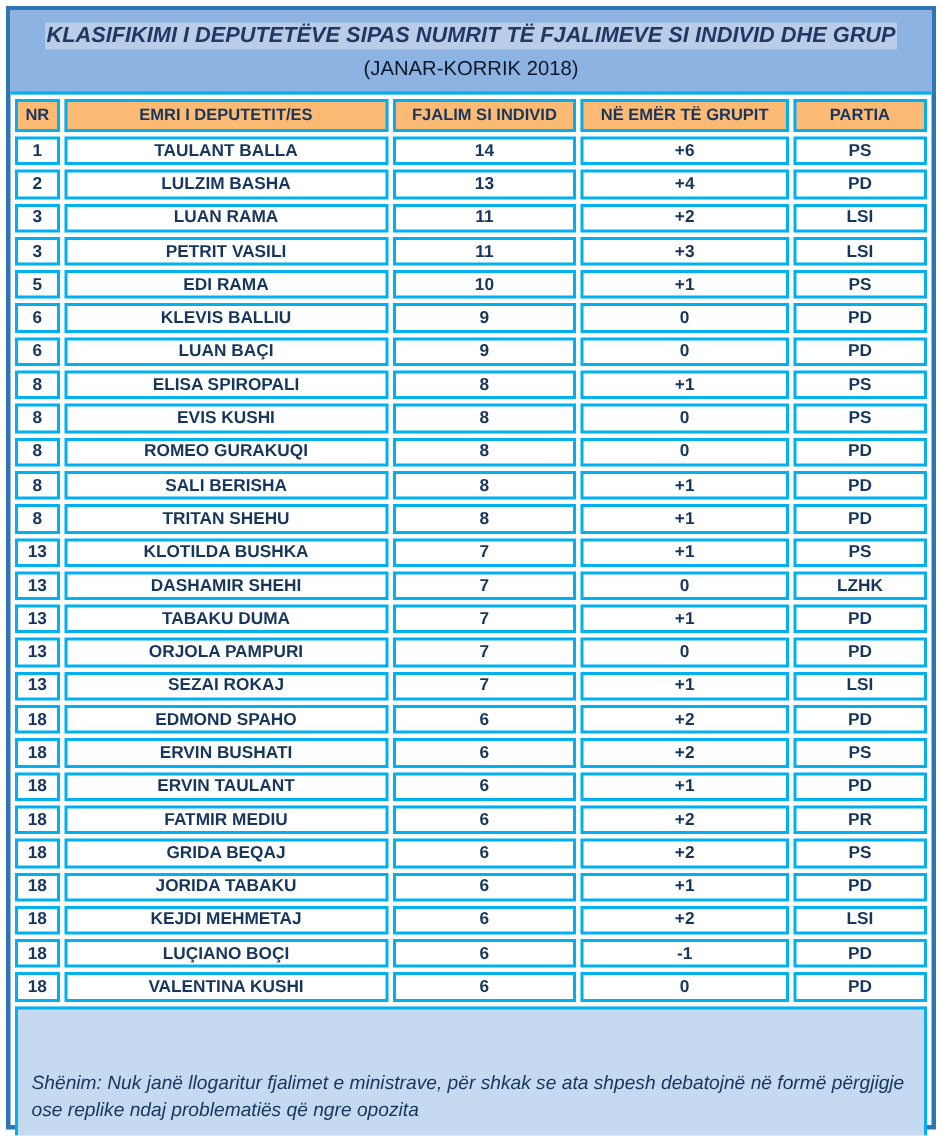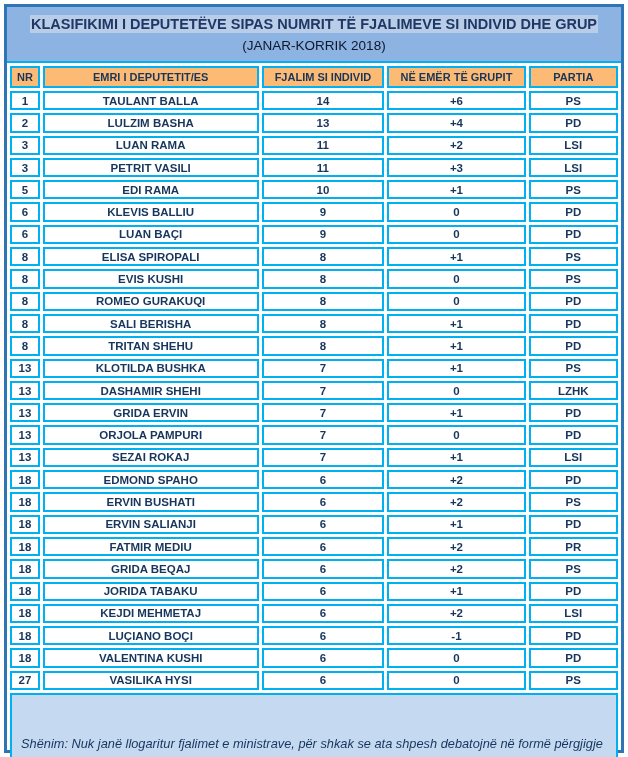--- a/index.html
+++ b/index.html
@@ -36,20 +36,21 @@
   }
   .title-line {
     font-size: 14.5px;
     font-weight: bold;
     color: #1f3864;
     line-height: 20px;
   }
   .title-highlight {
     background: #b9cde8;
     padding: 1px 1px;
+    font-style: italic;
   }
   .subtitle-line {
     font-size: 13.5px;
     color: #0f172a;
     line-height: 19px;
     margin-top: 2px;
   }
   table.deputies {
     width: 100%;
     border-collapse: separate;
@@ -216,21 +217,21 @@
   </tr>
           <tr>
     <td>13</td>
     <td>DASHAMIR SHEHI</td>
     <td>7</td>
     <td>0</td>
     <td>LZHK</td>
   </tr>
           <tr>
     <td>13</td>
-    <td>GRIDA ERVIN</td>
+    <td>TABAKU DUMA</td>
     <td>7</td>
     <td>+1</td>
     <td>PD</td>
   </tr>
           <tr>
     <td>13</td>
     <td>ORJOLA PAMPURI</td>
     <td>7</td>
     <td>0</td>
     <td>PD</td>
@@ -251,21 +252,21 @@
   </tr>
           <tr>
     <td>18</td>
     <td>ERVIN BUSHATI</td>
     <td>6</td>
     <td>+2</td>
     <td>PS</td>
   </tr>
           <tr>
     <td>18</td>
-    <td>ERVIN SALIANJI</td>
+    <td>ERVIN TAULANT</td>
     <td>6</td>
     <td>+1</td>
     <td>PD</td>
   </tr>
           <tr>
     <td>18</td>
     <td>FATMIR MEDIU</td>
     <td>6</td>
     <td>+2</td>
     <td>PR</td>
@@ -297,27 +298,20 @@
     <td>6</td>
     <td>-1</td>
     <td>PD</td>
   </tr>
           <tr>
     <td>18</td>
     <td>VALENTINA KUSHI</td>
     <td>6</td>
     <td>0</td>
     <td>PD</td>
-  </tr>
-          <tr>
-    <td>27</td>
-    <td>VASILIKA HYSI</td>
-    <td>6</td>
-    <td>0</td>
-    <td>PS</td>
   </tr>
         </tbody>
     </table>
 
     <div class="note-box">
       <div class="note-text">Shënim: Nuk janë llogaritur fjalimet e ministrave, për shkak se ata shpesh debatojnë në formë përgjigje ose replike ndaj problematiës që ngre opozita</div>
     </div>
 
   </div>
 </div>

